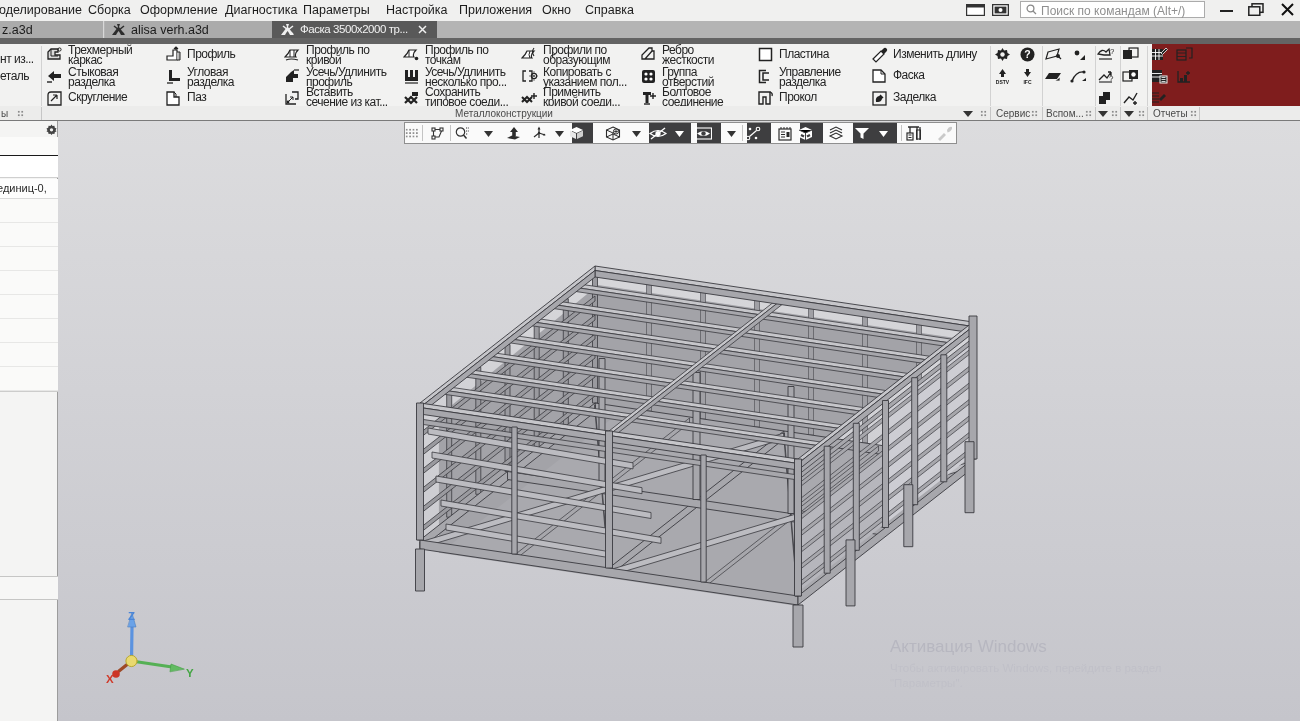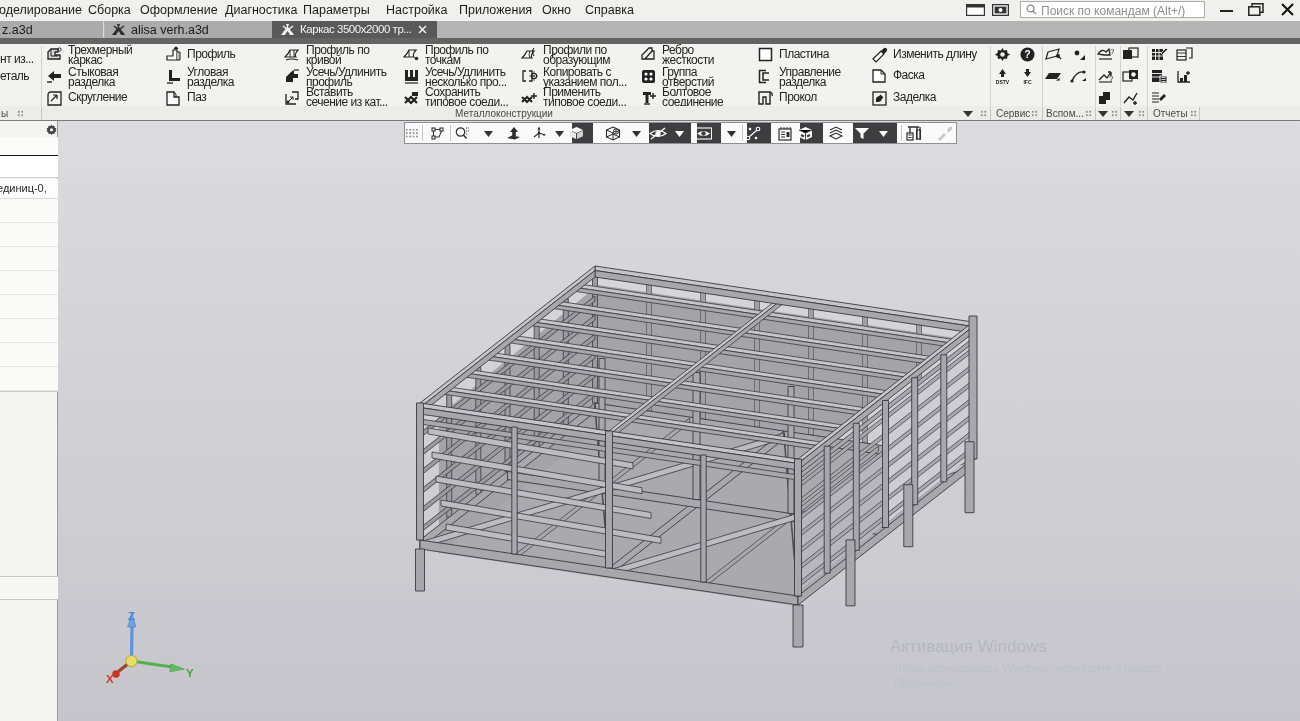--- a/index.html
+++ b/index.html
@@ -6,21 +6,21 @@
 #app{position:relative;width:1300px;height:721px;background:#7f1d1d}
 .abs{position:absolute}
 
 #menubar{position:absolute;left:0;top:0;width:1300px;height:21px;background:#f0f0ef;font-size:12.5px;color:#1c1c1c}
 #menubar span.mi{position:absolute;top:3px;white-space:pre}
 
 #tabbar{position:absolute;left:0;top:21px;width:1300px;height:17px;background:#b4b4b4}
 .tab{position:absolute;top:0;height:17px;font-size:12.5px;color:#1b1b1b}
 #darkstrip{position:absolute;left:0;top:38px;width:1300px;height:6px;background:#646464}
 
-#ribbon{position:absolute;left:0;top:44px;width:1300px;height:62px;background:#f2f2f1}
+#ribbon{position:absolute;left:0;top:44px;width:1152px;height:62px;background:#f2f2f1}
 #ribbonstrip{position:absolute;left:0;top:106px;width:1300px;height:14px;background:#ececeb;font-size:10px;color:#4a4a4a}
 .rt{position:absolute;font-size:12px;line-height:9.7px;color:#242424;white-space:pre;letter-spacing:-0.5px}
 .ric{position:absolute;width:17px;height:17px}
 .vsep{position:absolute;top:2px;height:60px;width:1px;background:#d2d2d2}
 .grp{position:absolute;top:2px;font-size:10px;color:#4a4a4a;white-space:pre}
 .grip{position:absolute;top:4px;width:7px;height:8px;background-image:radial-gradient(circle,#8a8a8a 0.8px,transparent 1px);background-size:3.5px 3.5px}
 .ssep{position:absolute;top:1px;height:13px;width:1px;background:#c6c6c6}
 
 #main{position:absolute;left:0;top:121px;width:1300px;height:600px}
 #leftpanel{position:absolute;left:0;top:0;width:58px;height:600px;background:#f4f4f3;border-right:1px solid #9c9c9c}
@@ -80,21 +80,21 @@
           <path d="M1 12 L7 4 L6 1 L9 1 L8 4 L14 12 L10 12 L7.5 7.5 L5 12 Z" fill="#2e2e2e"></path>
           <path d="M3 11 L13 3 M3 3 L13 11" stroke="#2e2e2e" stroke-width="1.6"></path>
         </svg>
       <span style="position:absolute;left:26px;top:2px">alisa verh.a3d</span>
     </div>
     <div class="tab" style="left:272px;width:165px;background:#595959;color:#f2f2f2">
       <svg class="abs" style="left:8px;top:2px" width="16" height="13" viewBox="0 0 16 13">
           <path d="M1 12 L7 4 L6 1 L9 1 L8 4 L14 12 L10 12 L7.5 7.5 L5 12 Z" fill="#f0f0f0"></path>
           <path d="M3 11 L13 3 M3 3 L13 11" stroke="#f0f0f0" stroke-width="1.6"></path>
         </svg>
-      <span style="position:absolute;left:28px;top:2px;font-size:11.5px;letter-spacing:-0.45px">Каркас 3500x2000 тр...</span>
+      <span style="position:absolute;left:28px;top:2px;font-size:11.5px;letter-spacing:-0.45px">Фаска 3500x2000 тр...</span>
       <svg class="abs" style="left:146px;top:4px" width="9" height="9" viewBox="0 0 9 9">
           <path d="M1 1 L8 8 M8 1 L1 8" stroke="#f0f0f0" stroke-width="1.5"></path>
         </svg>
     </div>
   </div>
   <div id="darkstrip"></div>
   <div id="ribbon">
     <span class="rt" style="left:0;top:11px">нт из...</span>
     <span class="rt" style="left:0;top:28px">еталь</span>
     <div class="vsep" style="left:41px"></div>
@@ -191,21 +191,21 @@
         <circle cx="13" cy="8" r="0.9" fill="#222"></circle>
         <path d="M13 4.6 L13 3.4 M13 11.4 L13 12.6 M9.6 8 L8.4 8 M16.4 8 L17 8" stroke="#222"></path>
       </svg>
     <span class="rt" style="left:543px;top:24px">Копировать с
 указанием пол...</span>
     <svg class="ric" style="left:521px;top:46px" viewBox="0 0 17 17">
         <path d="M1 12 L6 7 L11 12 M1 7 L6 12 L11 7" stroke="#222" stroke-width="2" fill="none"></path>
         <path d="M13 3 L13 9 M10 6 L16 6" stroke="#222" stroke-width="1.4"></path>
       </svg>
     <span class="rt" style="left:543px;top:44px">Применить
-типовое соеди...</span>
+кривой соеди...</span>
 
     <svg class="ric" style="left:640px;top:2px" viewBox="0 0 17 17">
         <path d="M2 13 L2 9 L9 2 L12 2 L12 5 L14 5 L14 13 Z M5 13 L12 5" fill="none" stroke="#222" stroke-width="1.3"></path>
       </svg>
     <span class="rt" style="left:662px;top:2px">Ребро
 жесткости</span>
     <svg class="ric" style="left:640px;top:24px" viewBox="0 0 17 17">
         <rect x="2" y="2" width="13" height="13" rx="2" fill="#222"></rect>
         <circle cx="6" cy="6" r="1.6" fill="#fff"></circle>
         <circle cx="11" cy="6" r="1.6" fill="#fff"></circle>

